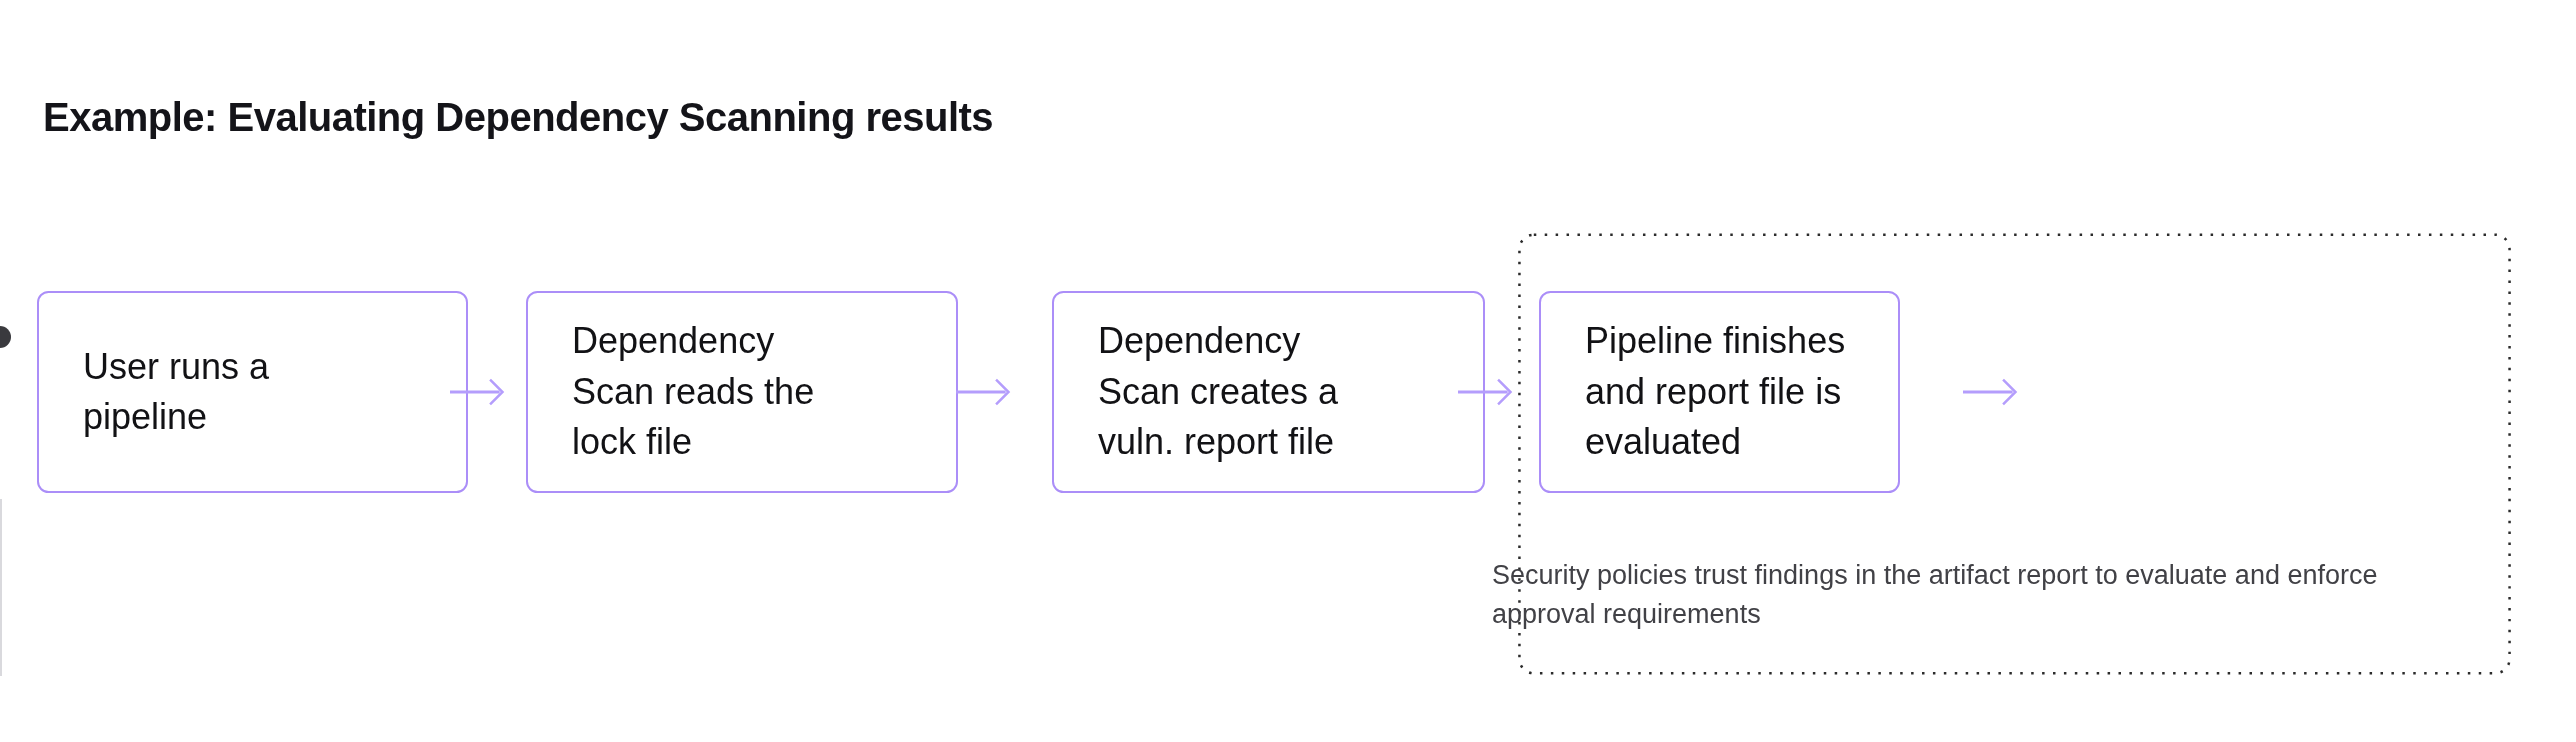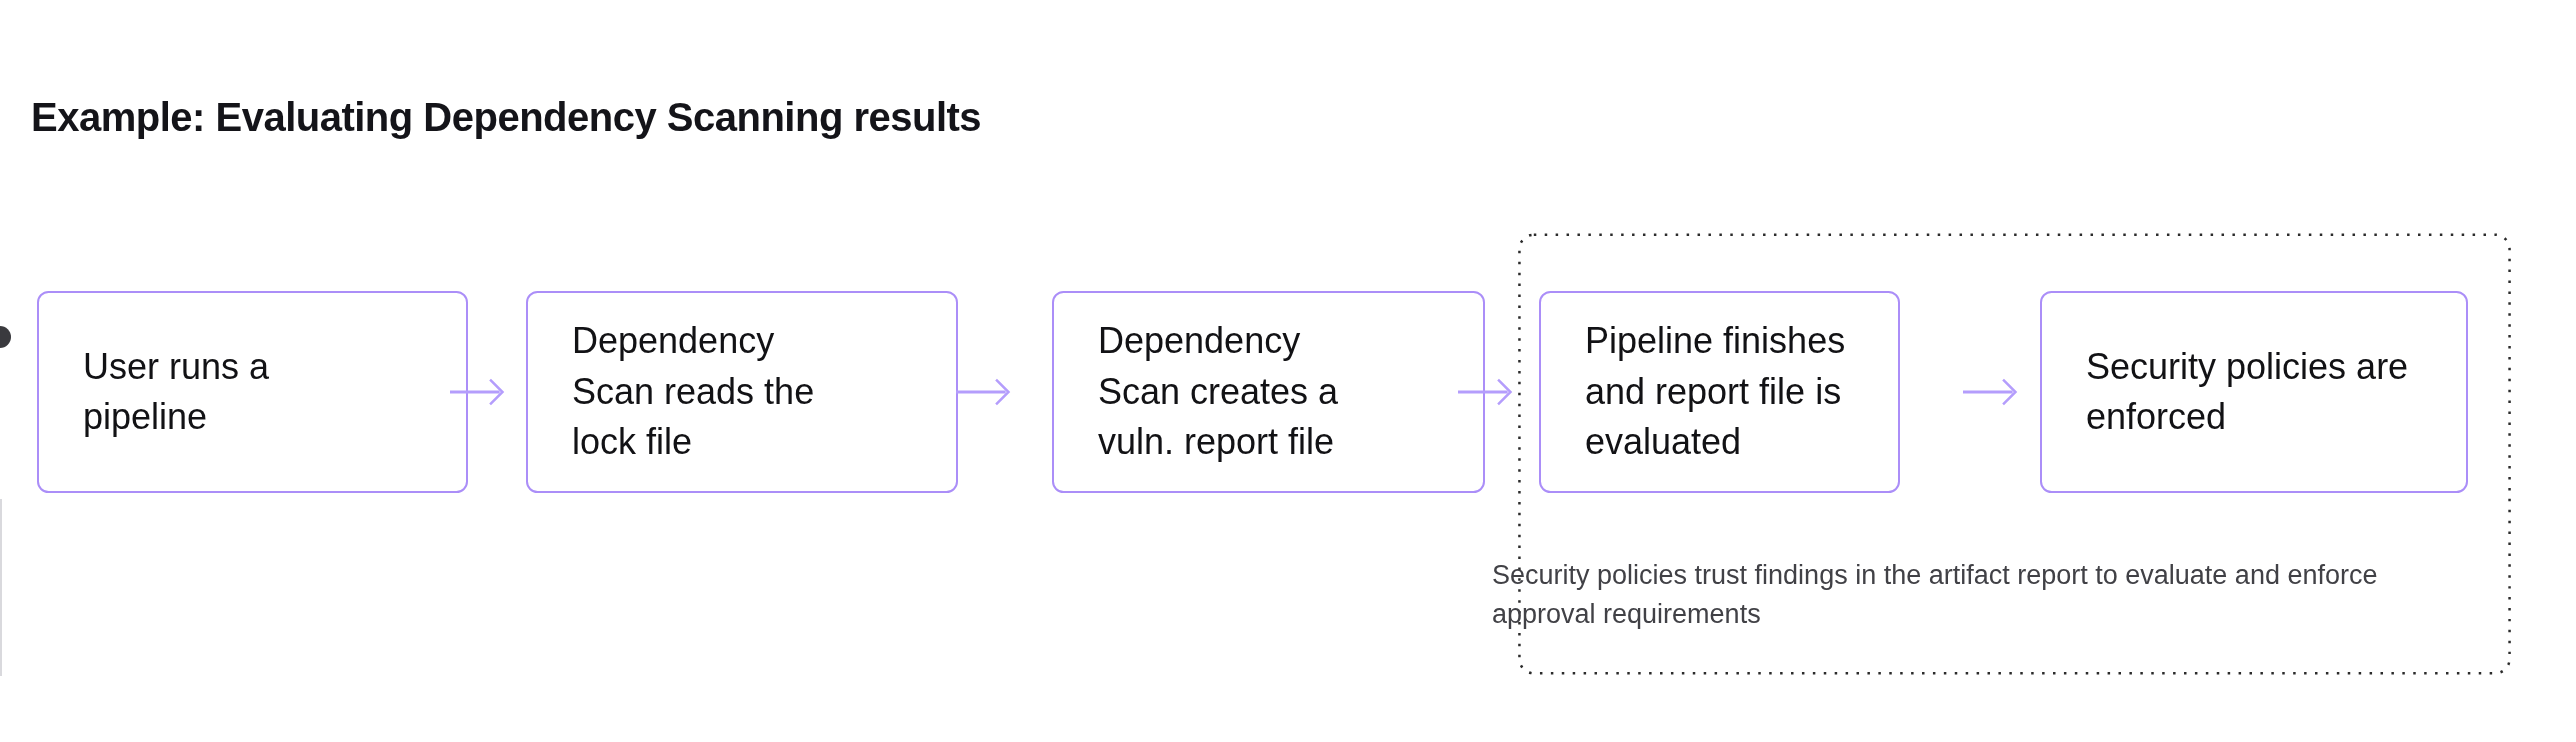--- a/index.html
+++ b/index.html
@@ -11,21 +11,21 @@
     --node_text:#121215;
     --edge_dot:#3a3a3e;
     --edge_line:#d9d9dd;
   }
   *{margin:0;padding:0;box-sizing:border-box;}
   html,body{width:2576px;height:742px;background:#ffffff;overflow:hidden;
     font-family:"Liberation Sans", sans-serif;}
   .canvas{position:relative;width:2576px;height:742px;background:#ffffff;}
 
   .title{
-    position:absolute;left:31px;top:95px;
+    position:absolute;left:43px;top:95px;
     font-size:40px;font-weight:700;letter-spacing:-0.5px;
     color:var(--title_text);white-space:nowrap;
   }
 
   .node{
     position:absolute;top:291px;height:202px;
     background:#ffffff;border:2.9px solid var(--box_border);border-radius:11.5px;
     display:flex;align-items:center;
     padding-left:44px;padding-right:15.3px;
     font-size:36px;line-height:1.40;color:var(--node_text);
@@ -89,23 +89,20 @@
   </div>
   <div class="node n2">
     <span class="node-label">Dependency Scan reads the lock file</span>
   </div>
   <div class="node n3">
     <span class="node-label">Dependency Scan creates a vuln. report file</span>
   </div>
   <div class="node n4">
     <span class="node-label">Pipeline finishes and report file is evaluated</span>
   </div>
-  <div class="node n5">
-    <span class="node-label">Security policies are enforced</span>
-  </div>
 
   <svg class="arrow a1" viewBox="0 0 66 48">
     <line x1="0" y1="24" x2="52" y2="24"></line>
     <polyline points="42,11 55,24 42,37"></polyline>
   </svg>
   <svg class="arrow a2" viewBox="0 0 66 48">
     <line x1="0" y1="24" x2="52" y2="24"></line>
     <polyline points="42,11 55,24 42,37"></polyline>
   </svg>
   <svg class="arrow a3" viewBox="0 0 66 48">

